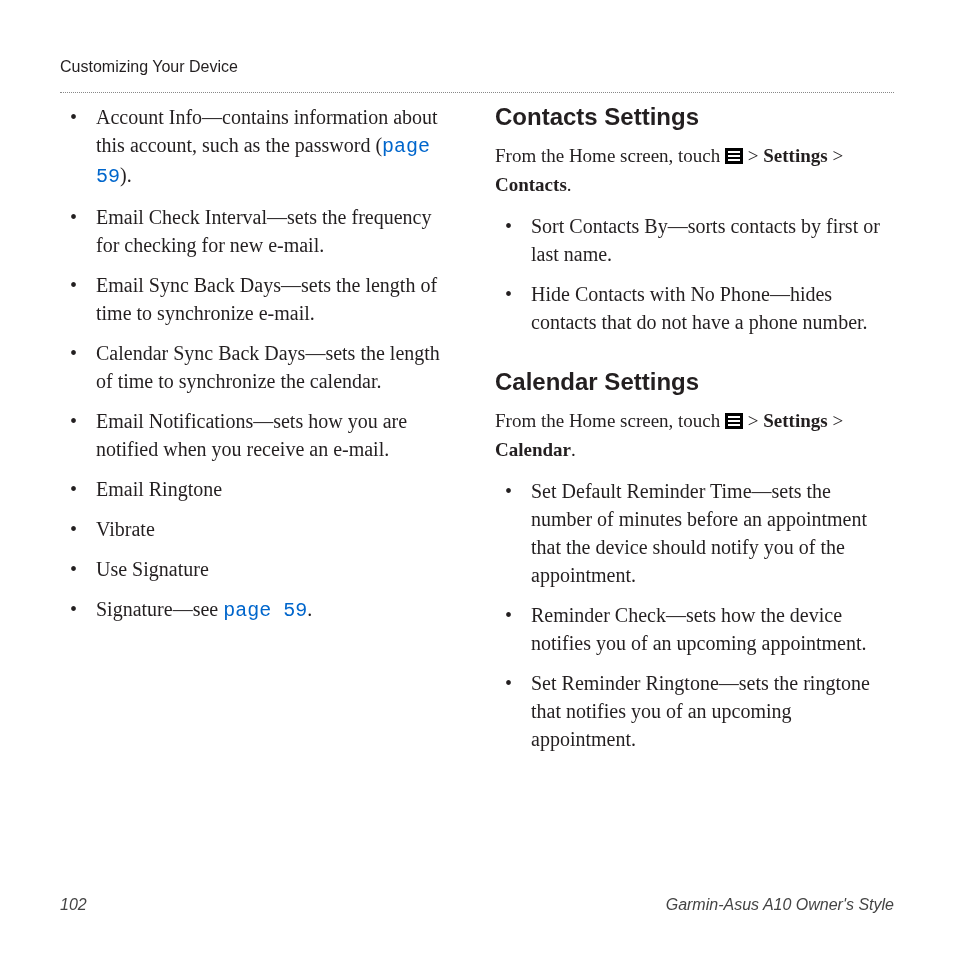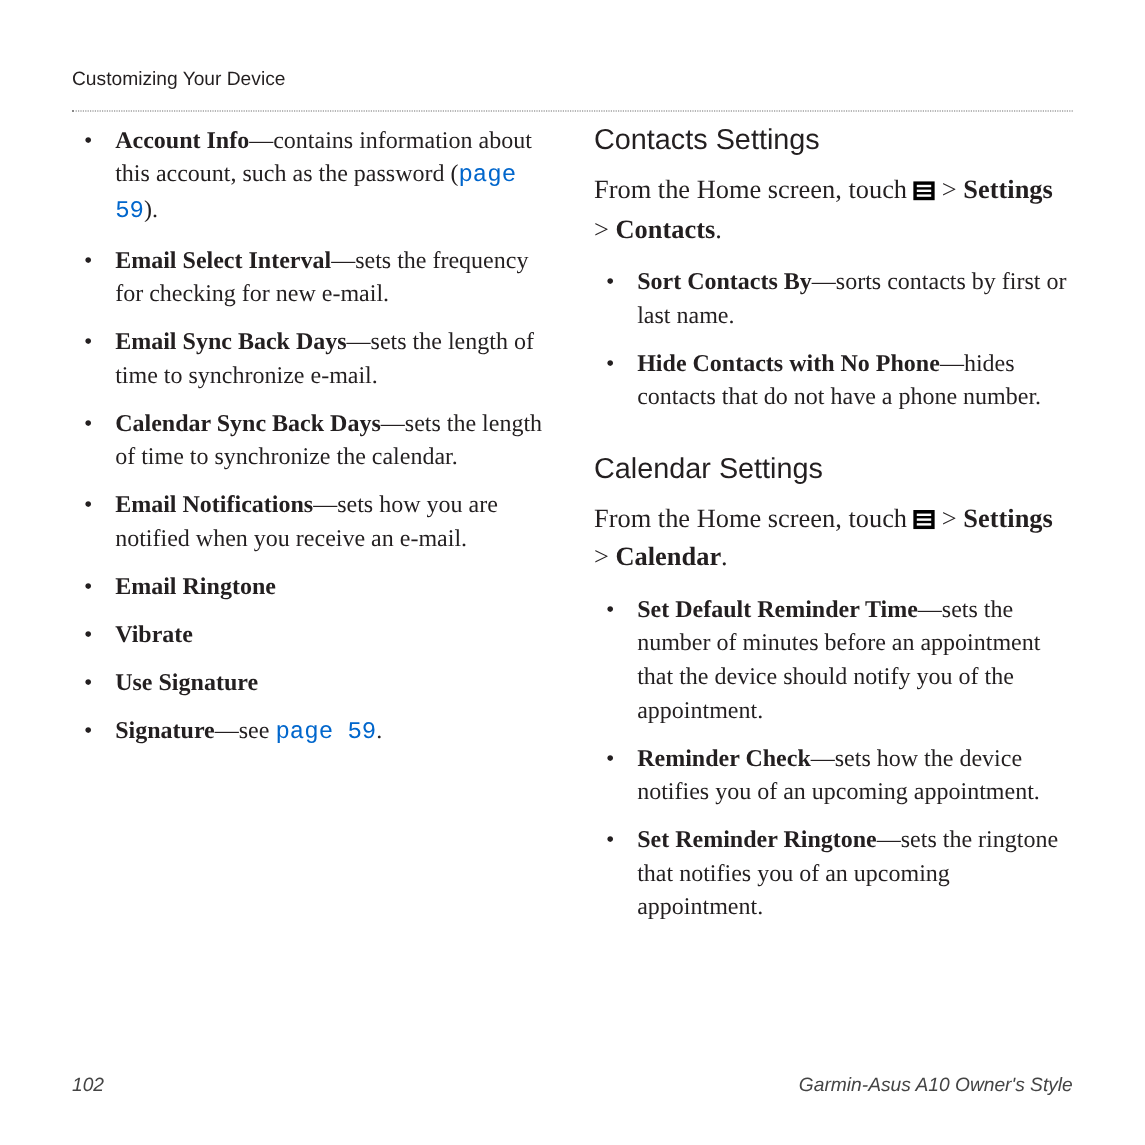--- a/index.html
+++ b/index.html
@@ -32,27 +32,27 @@
   .columns {
     display: flex;
     gap: 36px;
   }
   .col {
     flex: 1;
     min-width: 0;
   }
   h2 {
     font-family: Arial, Helvetica, sans-serif;
-    font-weight: normal;
+    font-weight: bold;
     font-size: 24px;
     margin: 0 0 4px 0;
     color: #231f20;
   }
   .intro {
-    font-size: 22px;
+    font-size: 19px;
     line-height: 1.4;
     margin: 12px 0 14px 0;
   }
   ul {
     list-style: none;
     padding: 0;
     margin: 0;
   }
   li {
     font-size: 20px;
@@ -60,21 +60,21 @@
     margin-bottom: 12px;
     padding-left: 36px;
     position: relative;
   }
   li .bullet {
     position: absolute;
     left: 10px;
     top: 0;
   }
   .term {
-    font-weight: bold;
+    font-weight: normal;
   }
   .link {
     color: #0066cc;
     font-family: Liberation Mono, monospace;
   }
   .nav-bold {
     font-weight: bold;
   }
   .menu-icon {
     display: inline-block;
@@ -104,21 +104,21 @@
   <div class="rule"></div>
 
   <div class="columns">
 
     <div class="col">
       <ul>
         <li><span class="bullet">•</span>
           <span class="term">Account Info</span><span>—contains information about this account, such as the password (</span><span class="link">page 59</span><span>).</span>
         </li>
         <li><span class="bullet">•</span>
-          <span class="term">Email Select Interval</span><span>—sets the frequency for checking for new e-mail.</span>
+          <span class="term">Email Check Interval</span><span>—sets the frequency for checking for new e-mail.</span>
         </li>
         <li><span class="bullet">•</span>
           <span class="term">Email Sync Back Days</span><span>—sets the length of time to synchronize e-mail.</span>
         </li>
         <li><span class="bullet">•</span>
           <span class="term">Calendar Sync Back Days</span><span>—sets the length of time to synchronize the calendar.</span>
         </li>
         <li><span class="bullet">•</span>
           <span class="term">Email Notifications</span><span>—sets how you are notified when you receive an e-mail.</span>
         </li>

